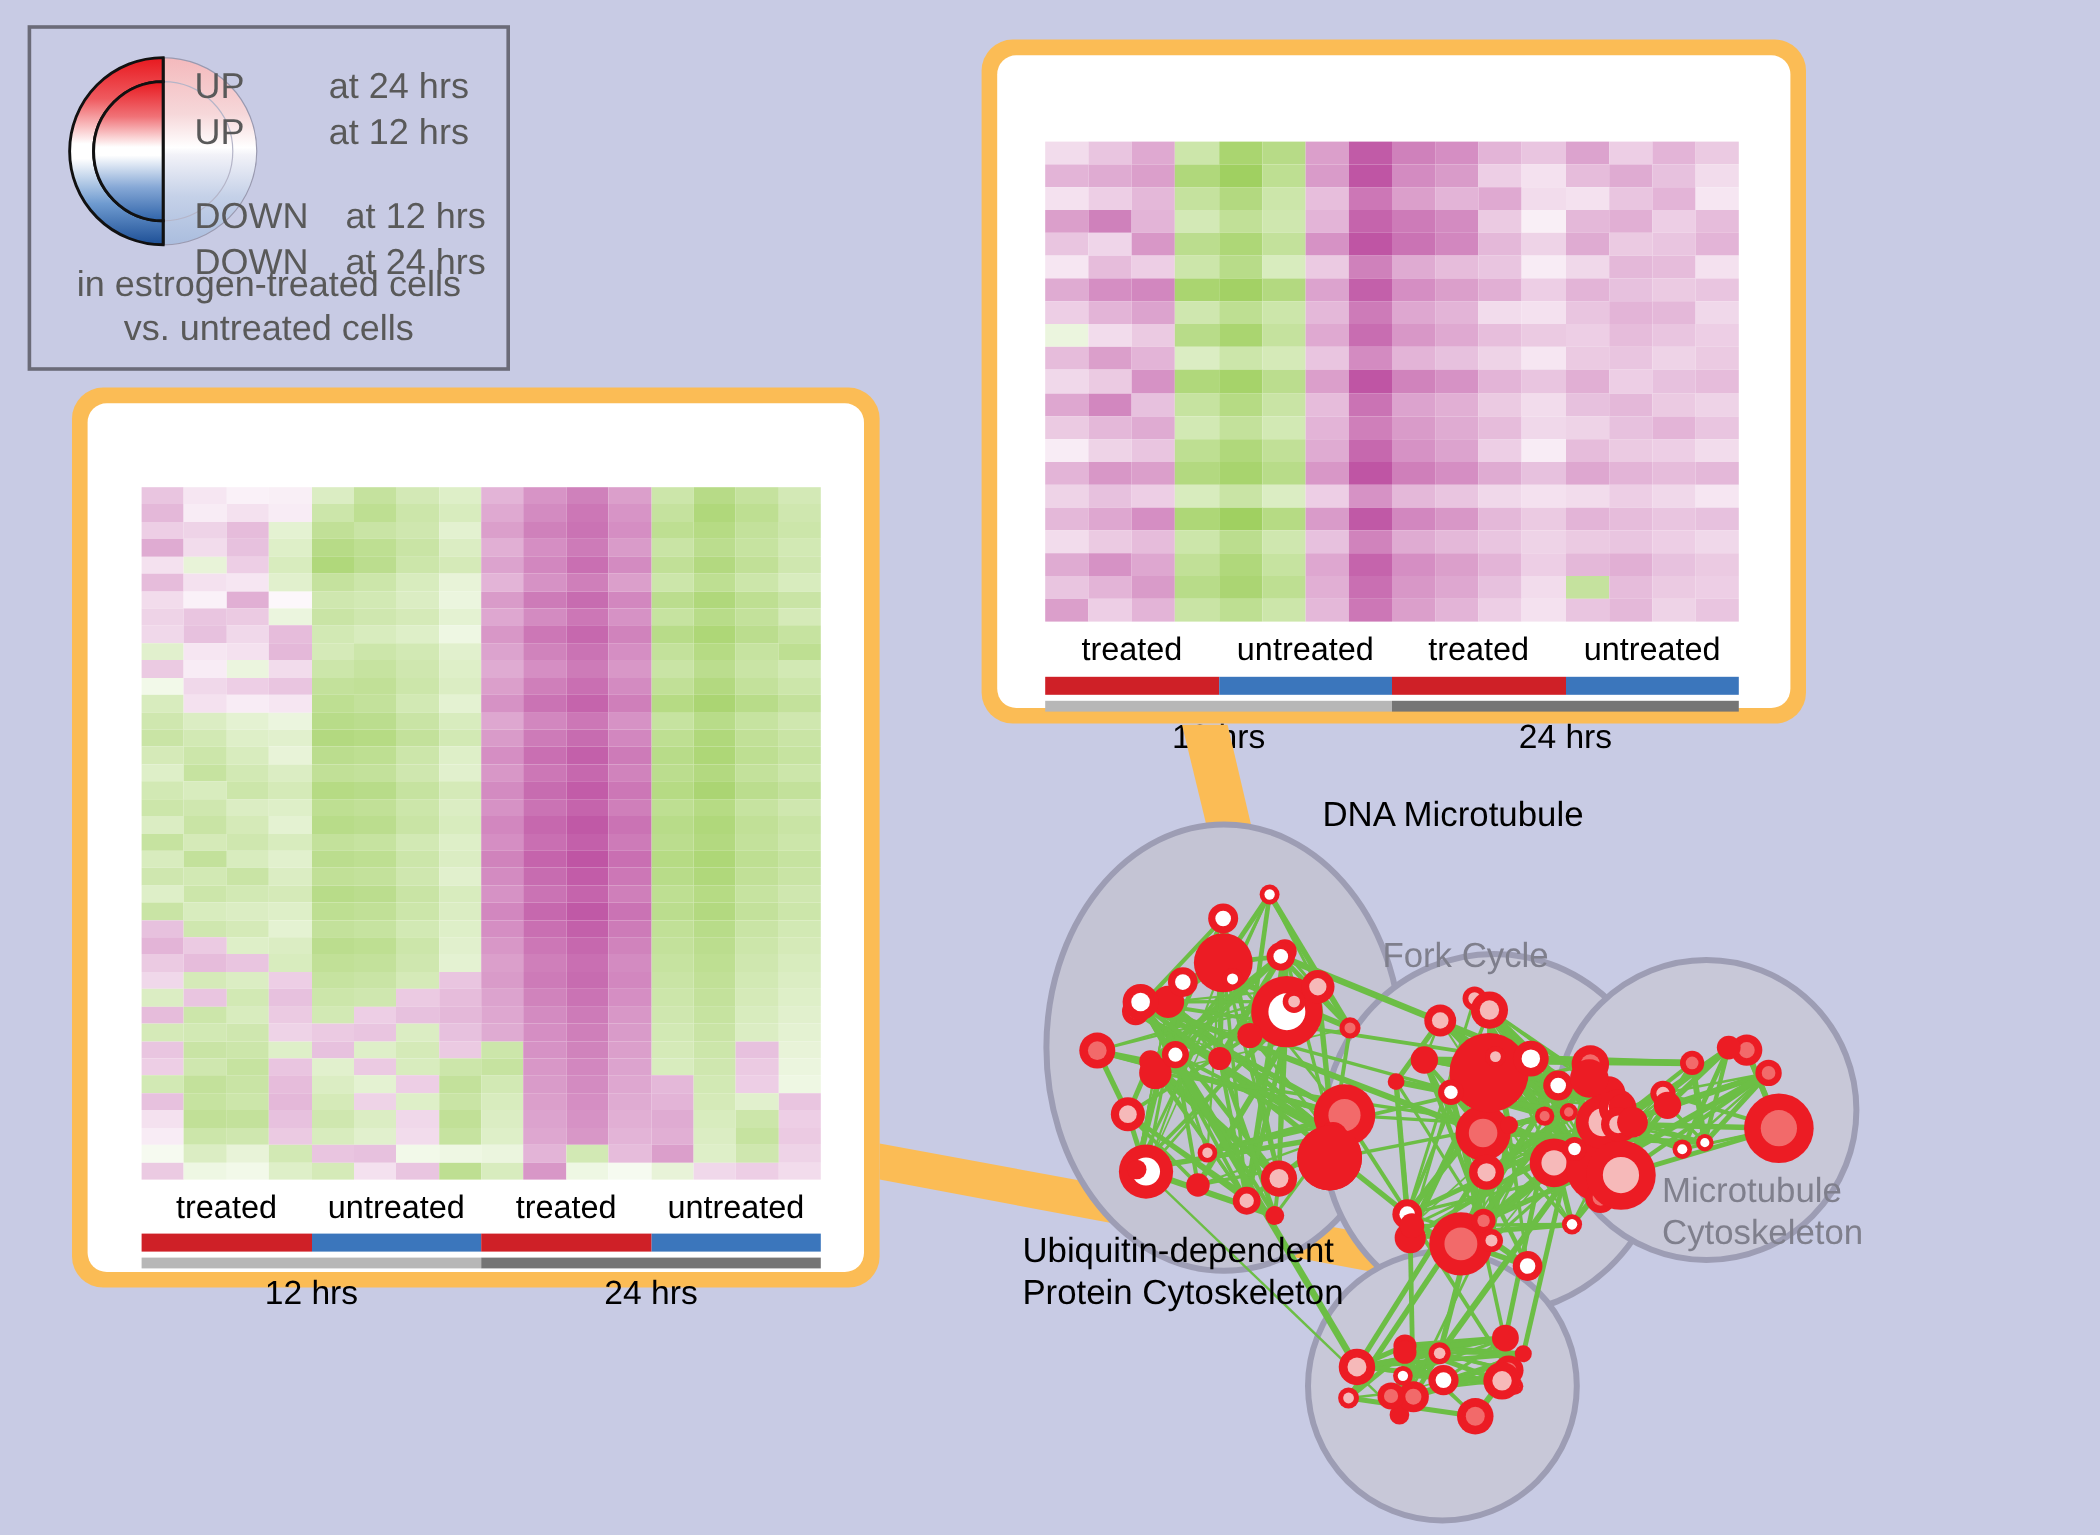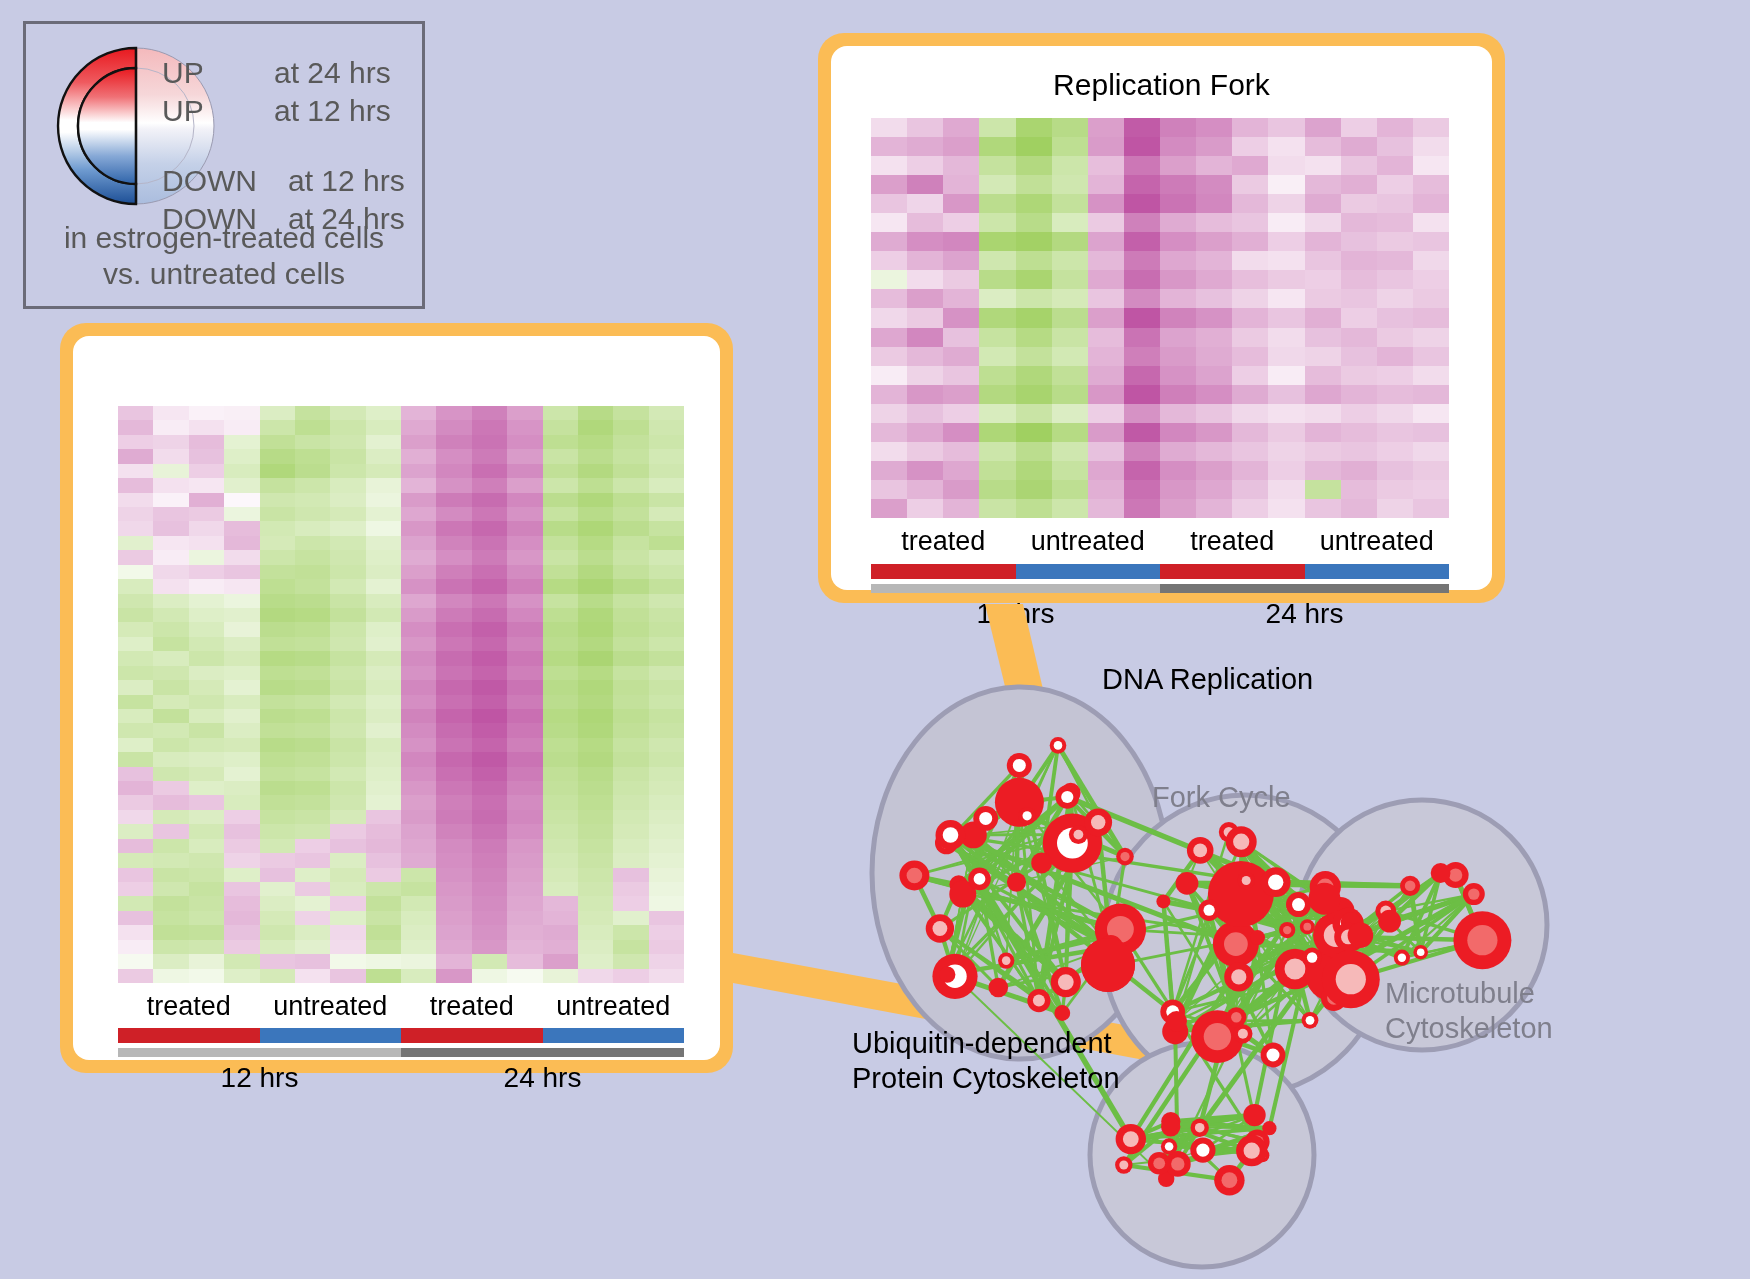--- a/index.html
+++ b/index.html
@@ -135,21 +135,20 @@
 
     <div id="cw-foot">
       <div>in estrogen-treated cells</div>
       <div>vs. untreated cells</div>
     </div>
   </div>
 
 
   <div class="panel" id="rf-panel">
     <div class="panel-inner">
-      <div class="hm-title">Replication Fork</div>
 
       <div class="hm-grid" id="rf-grid" style="left: 40px; top: 72px; width: 578px; height: 400px; grid-template-columns: repeat(16, 1fr); grid-template-rows: repeat(21, 1fr);">
           <div class="hm-cell" style="background: rgb(242, 220, 236);"></div>
           <div class="hm-cell" style="background: rgb(233, 197, 224);"></div>
           <div class="hm-cell" style="background: rgb(223, 169, 209);"></div>
           <div class="hm-cell" style="background: rgb(204, 230, 170);"></div>
           <div class="hm-cell" style="background: rgb(170, 213, 112);"></div>
           <div class="hm-cell" style="background: rgb(183, 219, 135);"></div>
           <div class="hm-cell" style="background: rgb(219, 159, 203);"></div>
           <div class="hm-cell" style="background: rgb(193, 91, 167);"></div>
@@ -1885,21 +1884,21 @@
             <circle cx="379.1" cy="526.5" r="8.2" fill="#ec1c24"></circle>
             <circle cx="379.1" cy="526.5" r="4.3" fill="#ffffff"></circle>
           </g>
           <g>
             <circle cx="333.8" cy="545.0" r="8.7" fill="#ec1c24"></circle>
             <circle cx="333.8" cy="545.0" r="4.5" fill="#f6b9b9"></circle>
           </g>
         </g>
     </svg>
 
-    <div class="net-label" style="left:312px;top:42px;color:#000;">DNA Replication</div>
+    <div class="net-label" style="left:312px;top:42px;color:#000;">DNA Microtubule</div>
     <div class="net-label" style="left:362px;top:160px;color:#7f7f8c;">Fork Cycle</div>
     <div class="net-label" style="left:595px;top:356px;color:#7f7f8c;">Microtubule
 Cytoskeleton</div>
     <div class="net-label" style="left:62px;top:406px;color:#000;">Ubiquitin-dependent
 Protein Cytoskeleton</div>
   </div>
 
 </div>
 
 </body></html>

